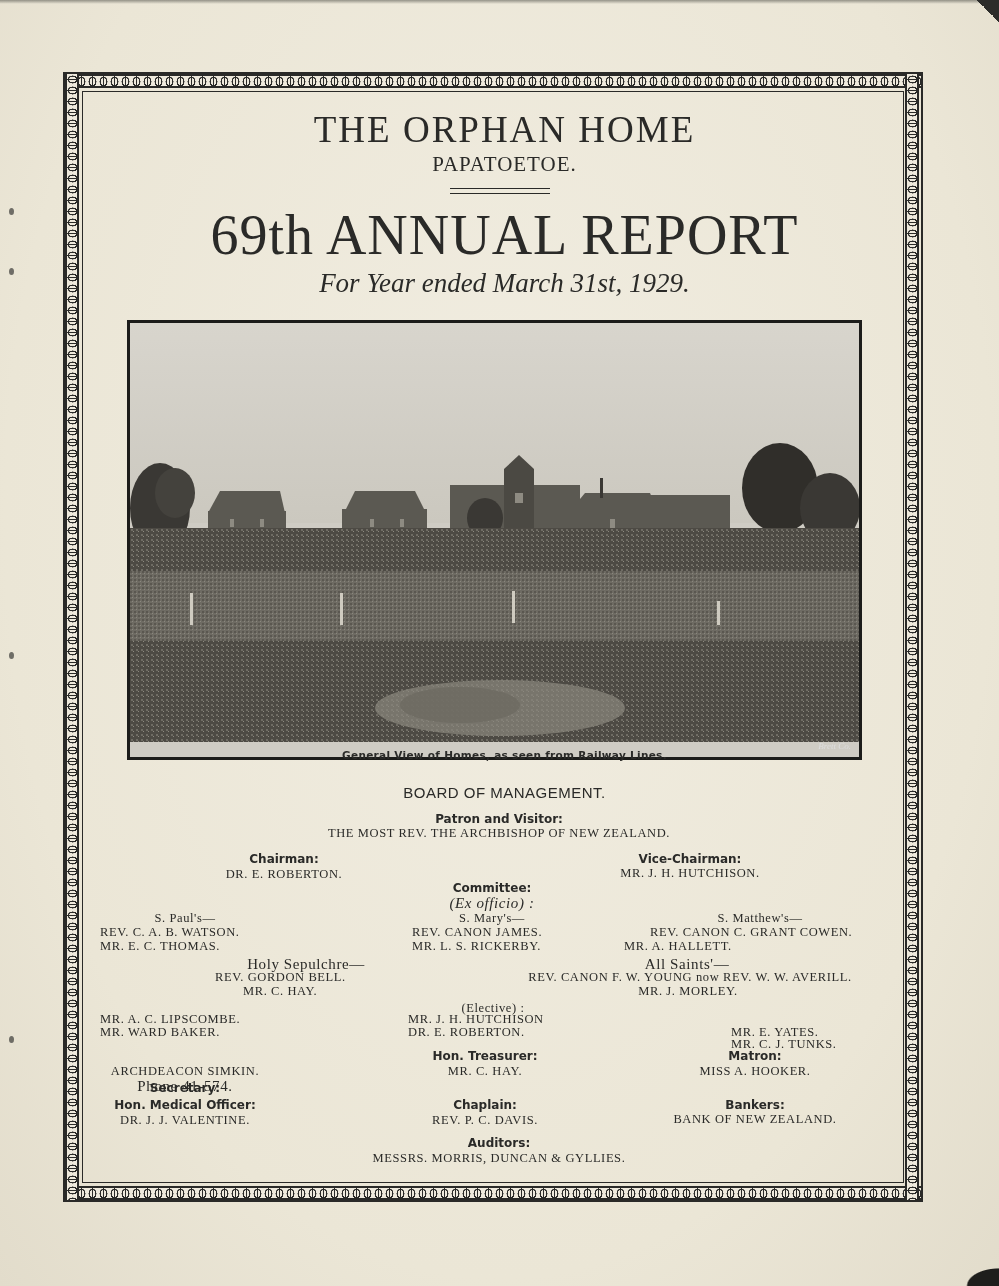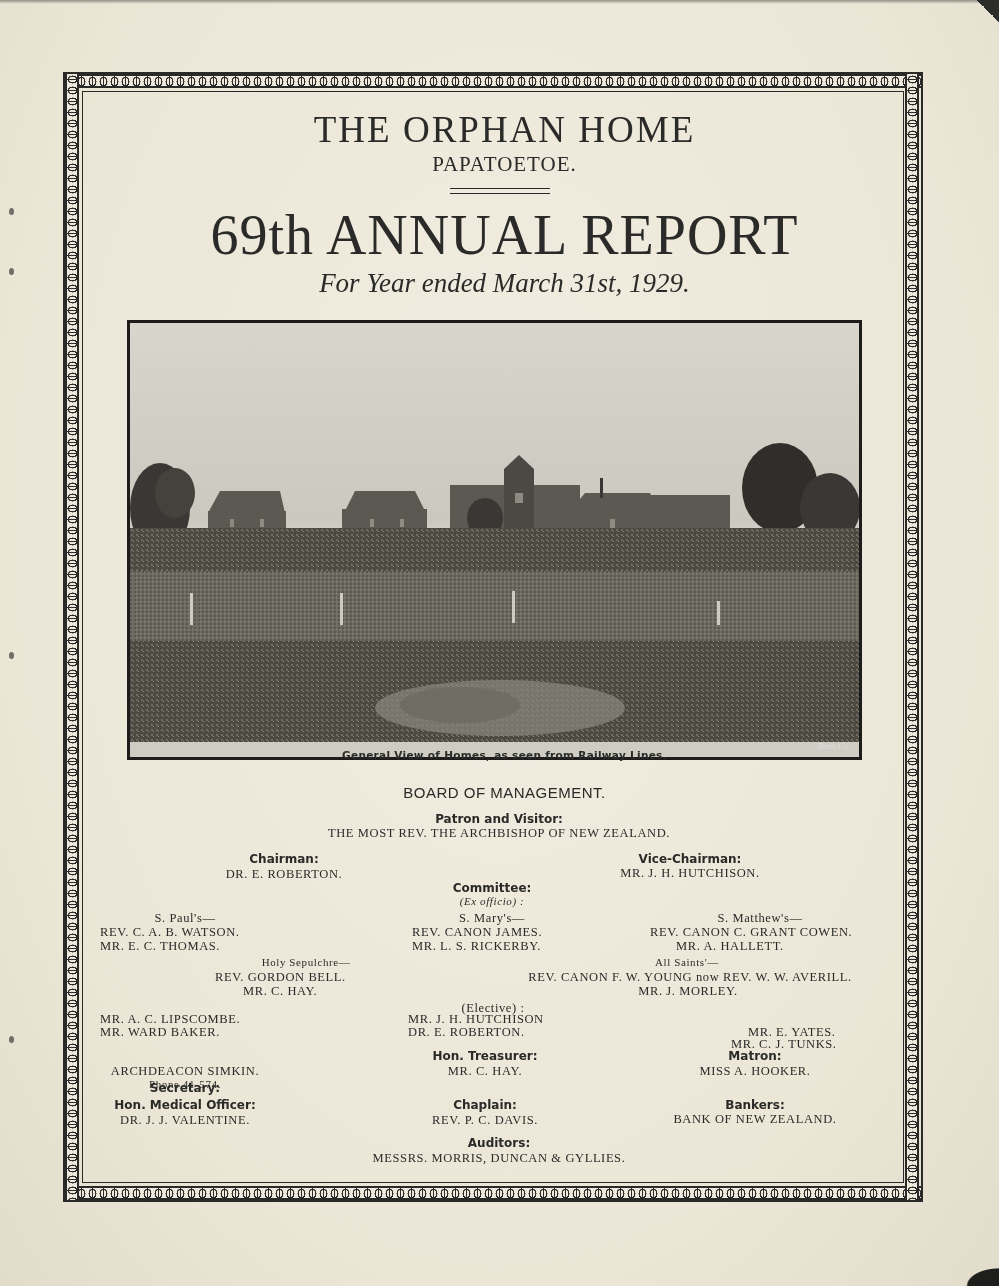--- a/index.html
+++ b/index.html
@@ -67,21 +67,21 @@
       background:linear-gradient(#d8d5cd,#cbc8bf); }
     .photo svg { position:absolute; left:0; top:0; }
     .photo-credit { position:absolute; right:8px; bottom:6px; font-size:9px; font-style:italic; color:#ddd; }
 
     .caption { top:749px; font-family:"DejaVu Sans","Liberation Sans",sans-serif; font-size:10.5px; font-weight:bold; letter-spacing:.3px; }
     .board-title { top:784px; font-family:"Liberation Sans","DejaVu Sans",sans-serif; font-size:15px; letter-spacing:.5px; }
 
     .lbl { position:absolute; font-family:"DejaVu Sans","Liberation Sans",sans-serif; font-weight:bold; font-size:12px; text-align:center; }
     .nm { position:absolute; font-family:"Liberation Serif","DejaVu Serif",serif; font-size:12.5px; letter-spacing:.6px; text-align:center; white-space:nowrap; }
     .it { font-style:italic; }
-    .sm { font-size:11px; }
+    .sm { font-size:15px; }
   </style>
 </head>
 <body>
 
 <div class="page">
   <div class="top-shadow"></div>
   <div class="corner-fold"></div>
   <div class="corner-fold-b"></div>
   <div class="punch" style="top:208px"></div>
   <div class="punch" style="top:268px"></div>
@@ -183,37 +183,37 @@
   <div class="nm" style="left:85px; width:200px; top:911px;">S. Paul's—</div>
   <div class="nm" style="left:100px; top:925px; text-align:left;">REV. C. A. B. WATSON.</div>
   <div class="nm" style="left:100px; top:939px; text-align:left;">MR. E. C. THOMAS.</div>
 
   <div class="nm" style="left:392px; width:200px; top:911px;">S. Mary's—</div>
   <div class="nm" style="left:412px; top:925px; text-align:left;">REV. CANON JAMES.</div>
   <div class="nm" style="left:412px; top:939px; text-align:left;">MR. L. S. RICKERBY.</div>
 
   <div class="nm" style="left:660px; width:200px; top:911px;">S. Matthew's—</div>
   <div class="nm" style="left:650px; top:925px; text-align:left;">REV. CANON C. GRANT COWEN.</div>
-  <div class="nm" style="left:676px; top:939px; text-align:center;">MR. A. HALLETT.</div>
+  <div class="nm" style="left:624px; top:939px; text-align:center;">MR. A. HALLETT.</div>
 
   <div class="nm sm" style="left:206px; width:200px; top:956px;">Holy Sepulchre—</div>
   <div class="nm" style="left:215px; top:970px; text-align:right;">REV. GORDON BELL.</div>
   <div class="nm" style="left:243px; top:984px; text-align:left;">MR. C. HAY.</div>
 
   <div class="nm sm" style="left:587px; width:200px; top:956px;">All Saints'—</div>
   <div class="nm" style="left:440px; width:500px; top:970px;">REV. CANON F. W. YOUNG now REV. W. W. AVERILL.</div>
   <div class="nm" style="left:588px; width:200px; top:984px;">MR. J. MORLEY.</div>
 
   <div class="nm" style="left:393px; width:200px; top:1001px;">(Elective) :</div>
   <div class="nm" style="left:100px; top:1012px; text-align:left;">MR. A. C. LIPSCOMBE.</div>
   <div class="nm" style="left:100px; top:1025px; text-align:left;">MR. WARD BAKER.</div>
   <div class="nm" style="left:408px; top:1012px; text-align:left;">MR. J. H. HUTCHISON</div>
   <div class="nm" style="left:408px; top:1025px; text-align:left;">DR. E. ROBERTON.</div>
   <div class="nm" style="left:731px; top:1037px; text-align:center;">MR. C. J. TUNKS.</div>
-  <div class="nm" style="left:731px; top:1025px; text-align:left;margin-left:17px;">MR. E. YATES.</div>
+  <div class="nm" style="left:731px; top:1025px; text-align:left;">MR. E. YATES.</div>
 
   <div class="lbl" style="left:85px; width:200px; top:1049px;margin-top:32px;">Secretary:</div>
   <div class="nm" style="left:85px; width:200px; top:1064px;">ARCHDEACON SIMKIN.</div>
   <div class="nm sm" style="left:85px; width:200px; top:1078px;">Phone 41-574.</div>
 
   <div class="lbl" style="left:385px; width:200px; top:1049px;">Hon. Treasurer:</div>
   <div class="nm" style="left:385px; width:200px; top:1064px;">MR. C. HAY.</div>
 
   <div class="lbl" style="left:655px; width:200px; top:1049px;">Matron:</div>
   <div class="nm" style="left:655px; width:200px; top:1064px;">MISS A. HOOKER.</div>

